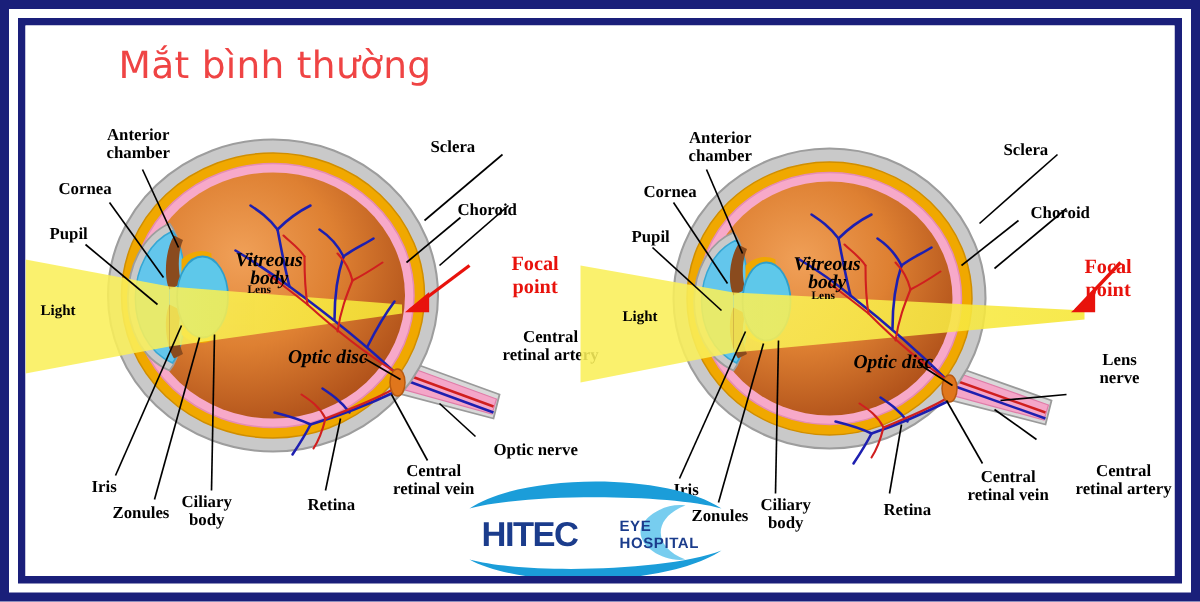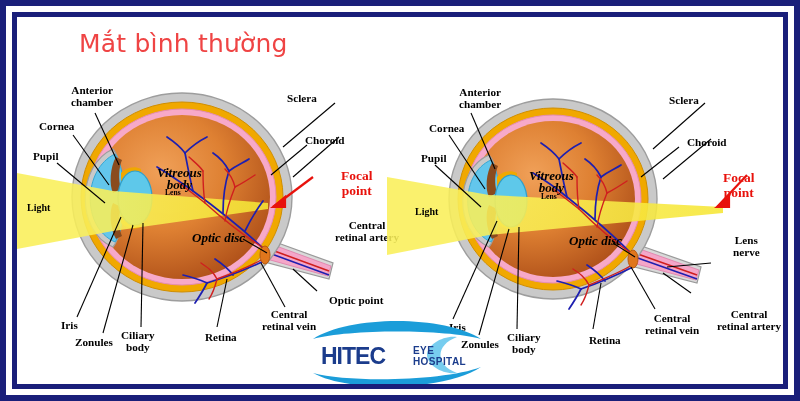--- a/index.html
+++ b/index.html
@@ -154,21 +154,21 @@
     <div class="lbl" style="left:58px;top:320px;">Zonules</div>
     <div class="lbl" style="left:104px;top:313px;">
       <span>Ciliary</span><br>
       <span>body</span>
     </div>
     <div class="lbl" style="left:188px;top:315px;">Retina</div>
     <div class="lbl" style="left:245px;top:292px;">
       <span>Central</span><br>
       <span>retinal vein</span>
     </div>
-    <div class="lbl" style="left:312px;top:278px;">Optic point</div>
+    <div class="lbl" style="left:312px;top:278px;">Optic nerve</div>
     <div class="lbl" style="left:270px;top:76px;">Sclera</div>
     <div class="lbl" style="left:288px;top:118px;">Choroid</div>
     <div class="lbl red" style="left:324px;top:152px;">
       <span>Focal</span><br>
       <span>point</span>
     </div>
     <div class="lbl" style="left:318px;top:203px;">
       <span>Central</span><br>
       <span>retinal artery</span>
     </div>

